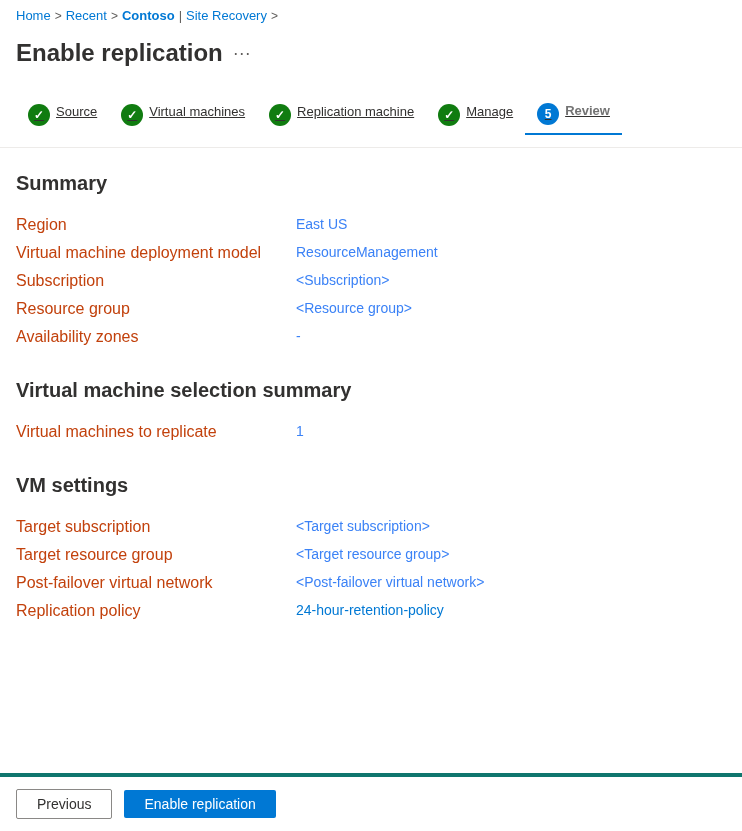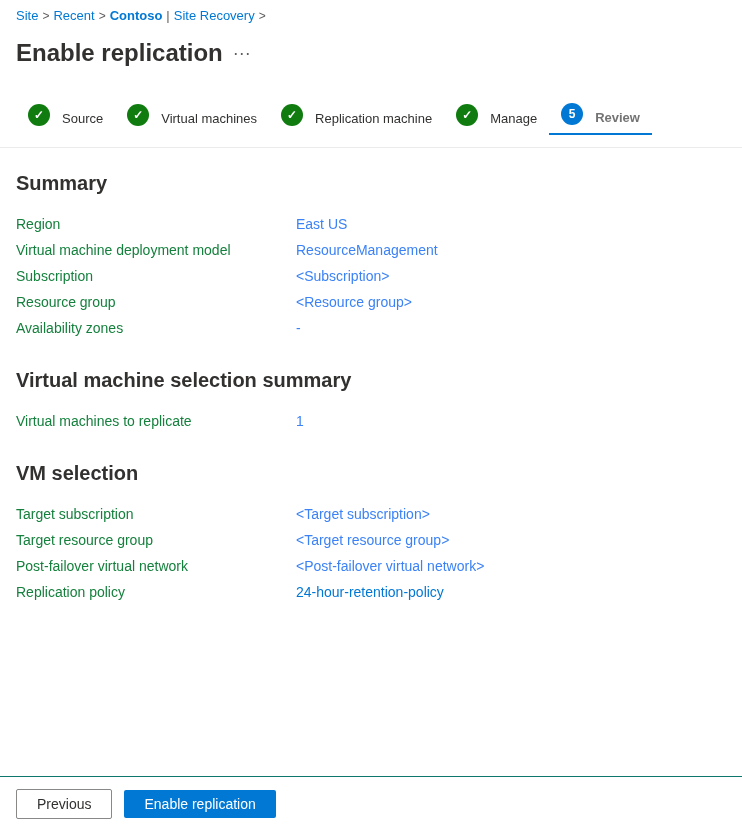--- a/index.html
+++ b/index.html
@@ -52,26 +52,27 @@
 
     .wizard-steps {
       display: flex;
       align-items: center;
       padding: 12px 16px;
       border-bottom: 1px solid #edebe9;
       gap: 0;
     }
     .step {
       display: flex;
-      align-items: flex-end;
-      gap: 12px;
+      align-items: flex-start;
+      gap: 6px;
       padding: 8px 12px;
       font-size: 13px;
       white-space: nowrap;
       cursor: pointer;
+      text-decoration: underline;
     }
     .step-icon-check {
       width: 22px;
       height: 22px;
       background: #107c10;
       border-radius: 50%;
       display: flex;
       align-items: center;
       justify-content: center;
       flex-shrink: 0;
@@ -119,41 +120,41 @@
 
     .summary-table {
       width: 100%;
       margin-bottom: 28px;
     }
     .summary-row {
       display: flex;
       padding: 5px 0;
     }
     .summary-label {
-      color: #15803d;
+      color: #c2410c;
       min-width: 280px;
-      font-size: 14px;
+      font-size: 16px;
     }
     .summary-value {
       color: #3b82f6;
       font-size: 14px;
     }
     .summary-value.link {
       color: #0078d4;
     }
 
     .section-divider {
       margin-bottom: 16px;
     }
 
     .footer {
       position: fixed;
       bottom: 0;
       width: 742px;
-      border-top: 1px solid #0f766e;
+      border-top: 4px solid #0f766e;
       padding: 12px 16px;
       background: #fff;
       display: flex;
       align-items: center;
       gap: 12px;
     }
     .btn-previous {
       padding: 6px 20px;
       border: 1px solid #8a8886;
       background: #fff;
@@ -169,21 +170,21 @@
       color: #fff;
       font-size: 14px;
       cursor: pointer;
       border-radius: 2px;
     }
   </style>
 </head>
 <body>
 
 <nav class="breadcrumb">
-  <a href="#">Site</a>
+  <a href="#">Home</a>
   <span class="separator">&gt;</span>
   <a href="#">Recent</a>
   <span class="separator">&gt;</span>
   <span class="active">Contoso</span>
   <span> | </span>
   <a href="#">Site Recovery</a>
   <span class="separator">&gt;</span>
 </nav>
 
 <div class="page-header">
@@ -246,21 +247,21 @@
     <div class="section-title">Virtual machine selection summary</div>
     <div class="summary-table">
       <div class="summary-row">
         <span class="summary-label">Virtual machines to replicate</span>
         <span class="summary-value">1</span>
       </div>
     </div>
   </div>
 
   <div class="section-divider">
-    <div class="section-title">VM selection</div>
+    <div class="section-title">VM settings</div>
     <div class="summary-table">
       <div class="summary-row">
         <span class="summary-label">Target subscription</span>
         <span class="summary-value">&lt;Target subscription&gt;</span>
       </div>
       <div class="summary-row">
         <span class="summary-label">Target resource group</span>
         <span class="summary-value">&lt;Target resource group&gt;</span>
       </div>
       <div class="summary-row">

